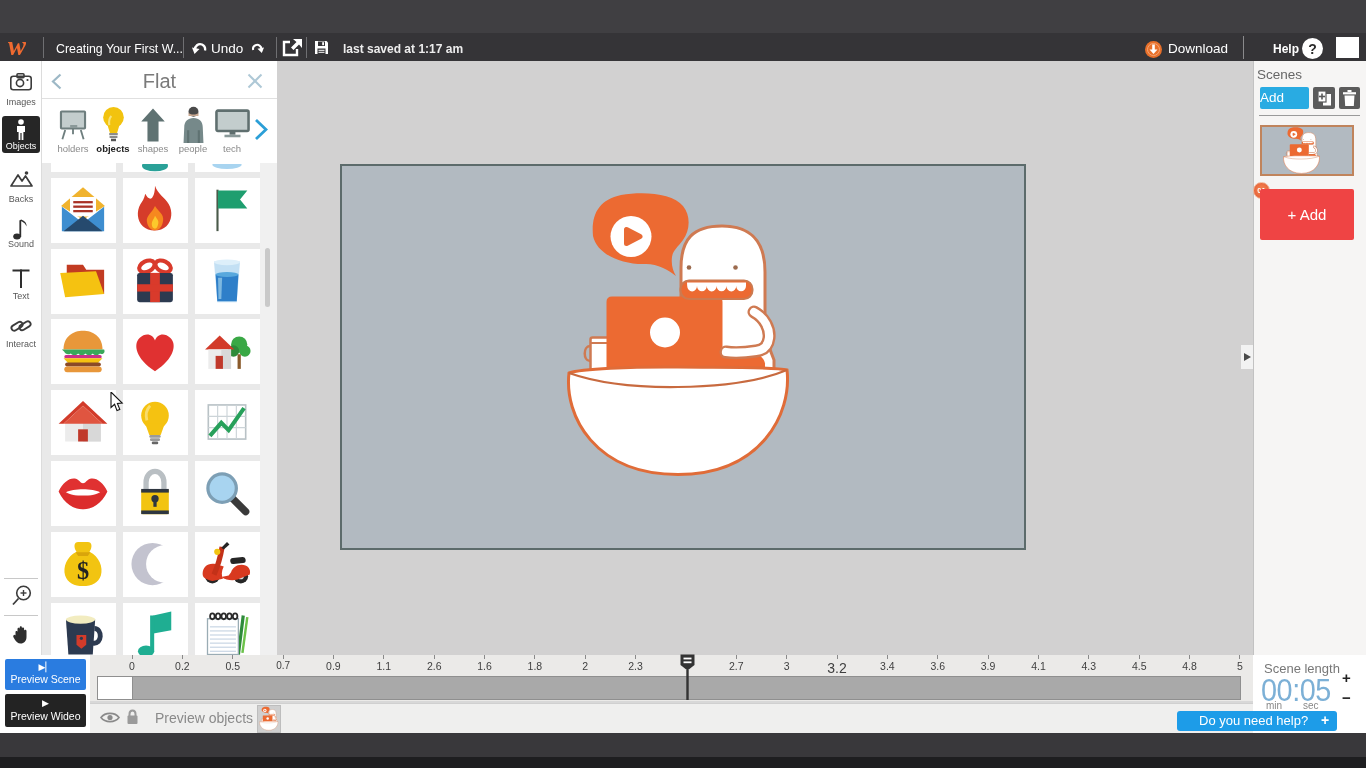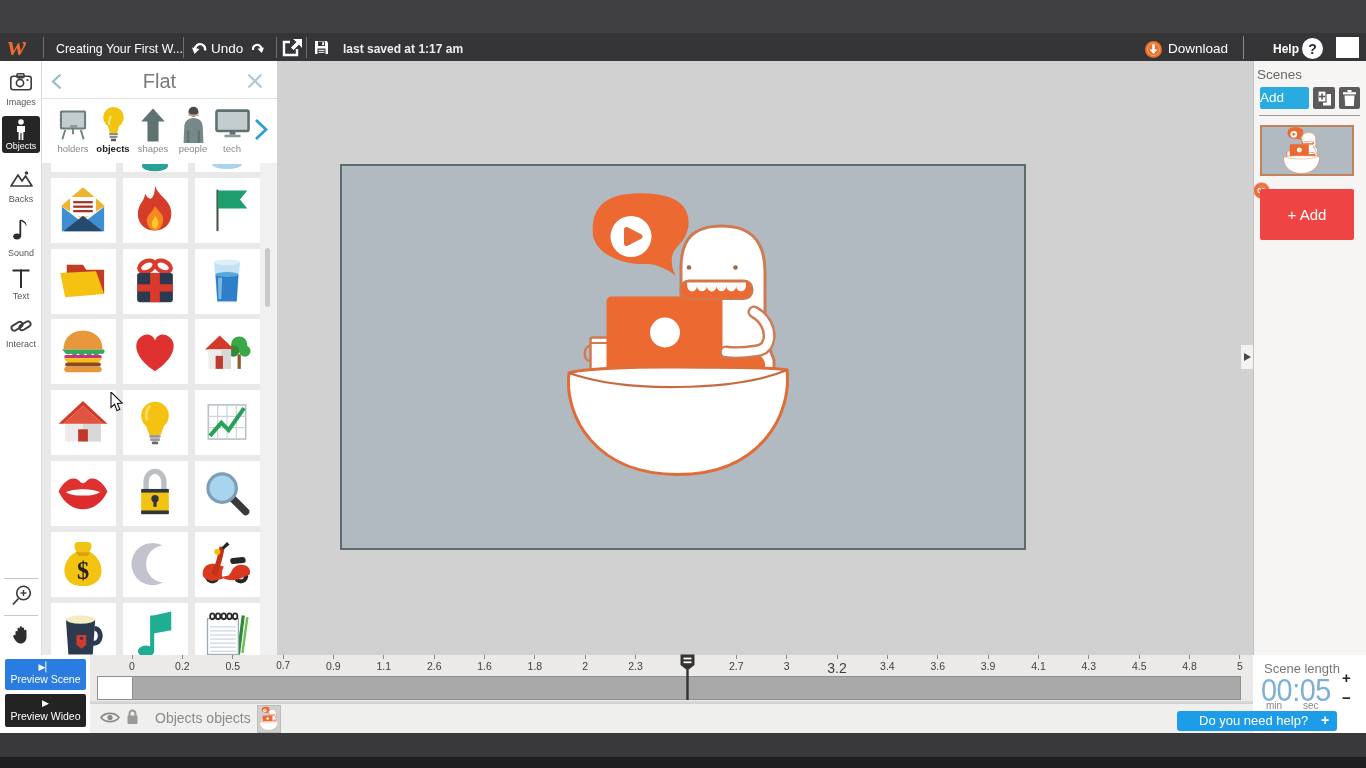--- a/index.html
+++ b/index.html
@@ -136,21 +136,21 @@
 <svg class="abs" style="left:10px;top:170px;" width="23" height="17" viewBox="0 0 23 17">
       <path d="M1,16 L8,5 L12,11 L15.5,6 L22,16 Z" fill="none" stroke="#3c3c3c" stroke-width="1.7" stroke-linejoin="round"></path>
       <circle cx="16.5" cy="3" r="1.8" fill="#3c3c3c"></circle>
     </svg>
 <div class="sideitem" style="top:194px;">Backs</div>
 <svg class="abs" style="left:13px;top:219px;" width="15" height="21" viewBox="0 0 15 21">
       <ellipse cx="4" cy="17.5" rx="3.8" ry="3" fill="#2e2e2e"></ellipse>
       <rect x="6.4" y="1.5" width="1.8" height="16.5" fill="#2e2e2e"></rect>
       <path d="M6.4,1.5 C9,2.5 12,3.5 13.6,7.5 C13.8,4.5 12,2 8.2,0.6 Z" fill="#2e2e2e"></path>
     </svg>
-<div class="sideitem" style="top:248px;">Sound</div>
+<div class="sideitem" style="top:239px;">Sound</div>
 <svg class="abs" style="left:12px;top:269px;" width="18" height="19" viewBox="0 0 18 19">
       <rect x="0.5" y="0.5" width="17" height="2" fill="#2e2e2e"></rect>
       <rect x="8" y="0.5" width="2" height="18.5" fill="#2e2e2e"></rect>
     </svg>
 <div class="sideitem" style="top:291px;">Text</div>
 <svg class="abs" style="left:10px;top:316px;" width="22" height="20" viewBox="0 0 22 20">
       <g fill="none" stroke="#3c3c3c" stroke-width="1.9">
         <rect x="1" y="7.5" width="12" height="5.5" rx="2.75" transform="rotate(-32 7 10.2)"></rect>
         <rect x="9" y="7" width="12" height="5.5" rx="2.75" transform="rotate(-32 15 9.7)"></rect>
       </g>
@@ -510,21 +510,21 @@
     </div>
 <div class="abs" style="left:90px;top:703px;width:1163px;height:30px;background:#efefee;border-top:1px solid #d0d0d0;"></div>
 <svg class="abs" style="left:100px;top:711px;" width="20" height="13" viewBox="0 0 20 13">
       <path d="M1,6.5 C5,1 15,1 19,6.5 C15,12 5,12 1,6.5 Z" fill="none" stroke="#8a8a8a" stroke-width="1.6"></path>
       <circle cx="10" cy="6.5" r="2.6" fill="#8a8a8a"></circle>
     </svg>
 <svg class="abs" style="left:126px;top:709px;" width="13" height="16" viewBox="0 0 13 16">
       <path d="M3.5,7 V5 C3.5,3 4.8,1.5 6.5,1.5 C8.2,1.5 9.5,3 9.5,5 V7" fill="none" stroke="#9a9a9a" stroke-width="2"></path>
       <rect x="1.5" y="6.5" width="10" height="8.5" rx="1" fill="#9a9a9a"></rect>
     </svg>
-<div class="abs" style="left:155px;top:710px;font-size:14px;color:#8a8a8a;">Objects objects</div>
+<div class="abs" style="left:155px;top:710px;font-size:14px;color:#8a8a8a;">Preview objects</div>
 <div class="abs" style="left:257px;top:705px;width:24px;height:28px;background:#cfcfcf;border:1px solid #bdbdbd;"></div>
 <svg class="abs" style="left:259px;top:706px;" width="20" height="25" viewBox="220 25 240 290">
       <use href="#mascot"></use>
     </svg>
 <div class="abs" style="left:1253px;top:655px;width:113px;height:78px;background:#fff;"></div>
 <div class="abs" style="left:1264px;top:661px;font-size:13px;color:#777;">Scene length</div>
 <div class="abs" style="left:1261px;top:673px;font-size:31px;color:#7cb0d6;letter-spacing:-0.5px;transform:scaleX(0.93);transform-origin:left top;">00:05</div>
 <div class="abs" style="left:1266px;top:700px;font-size:10px;color:#888;">min</div>
 <div class="abs" style="left:1303px;top:700px;font-size:10px;color:#888;">sec</div>
 <div class="abs" style="left:1342px;top:669px;font-size:15px;font-weight:bold;color:#222;">+</div>

